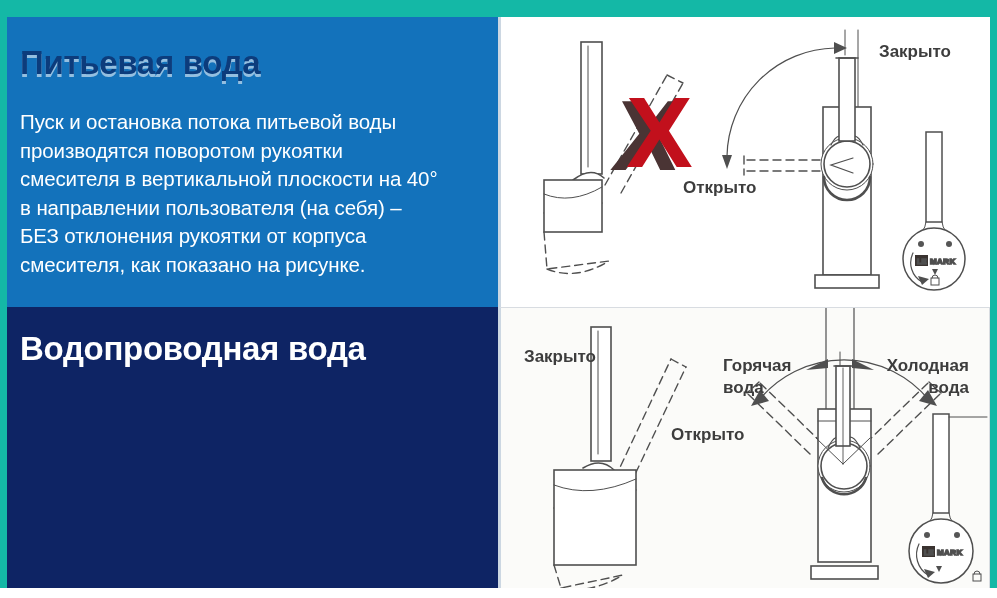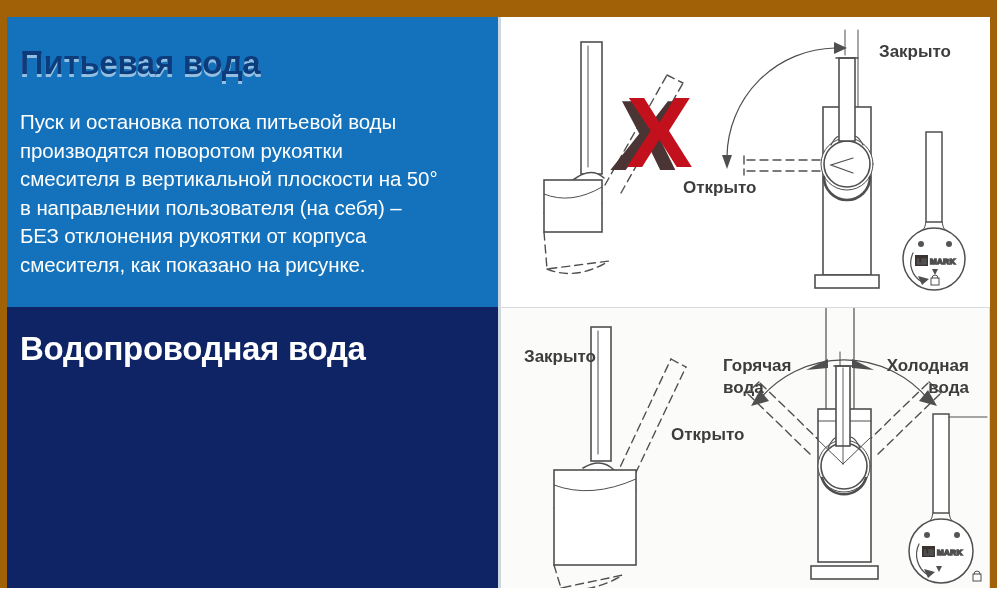--- a/index.html
+++ b/index.html
@@ -1,16 +1,16 @@
 <!DOCTYPE html>
 <html><head>
 <meta charset="utf-8">
 <style>
   html,body{margin:0;padding:0;background:#ffffff;}
-  .frame{position:relative;width:997px;height:588px;background:#a16207;overflow:hidden;
+  .frame{position:relative;width:997px;height:588px;background:#14b8a6;overflow:hidden;
          font-family:"Liberation Sans",sans-serif;}
   .grid{position:absolute;left:7px;top:17px;width:983px;height:573px;
         display:grid;grid-template-columns:491px 492px;grid-template-rows:290px 283px;}
   .cell{box-sizing:border-box;position:relative;overflow:hidden;}
 
   .cell-drinking-text{background:#1372BB;padding:28px 10px 0 13px;}
   .cell-tap-text{background:#0E2464;padding:24px 10px 0 13px;}
 
   .cell-drinking-diagram{background:#ffffff;border-left:3px solid #ccd7e2;}
   .cell-tap-diagram{background:#FBFBF9;border:1px solid #d8dce1;border-left:3px solid #ccd7e2;}
@@ -30,21 +30,21 @@
 </head>
 <body>
 
 <div class="frame">
   <div class="grid">
 
     <div class="cell cell-drinking-text">
       <h1 class="panel-title drinking">Питьевая вода</h1>
       <div class="panel-body">Пуск и остановка потока питьевой воды
 производятся поворотом рукоятки
-смесителя в вертикальной плоскости на 50°
+смесителя в вертикальной плоскости на 40°
 в направлении пользователя (на себя) –
 БЕЗ отклонения рукоятки от корпуса
 смесителя, как показано на рисунке.</div>
     </div>
 
     <div class="cell cell-drinking-diagram">
       <svg width="489" height="290" viewBox="0 0 489 290">
 
         <g stroke="#4f4f4f" fill="none" stroke-width="1.6" stroke-linecap="round">
           <g stroke-dasharray="8 5" stroke-width="1.4">

